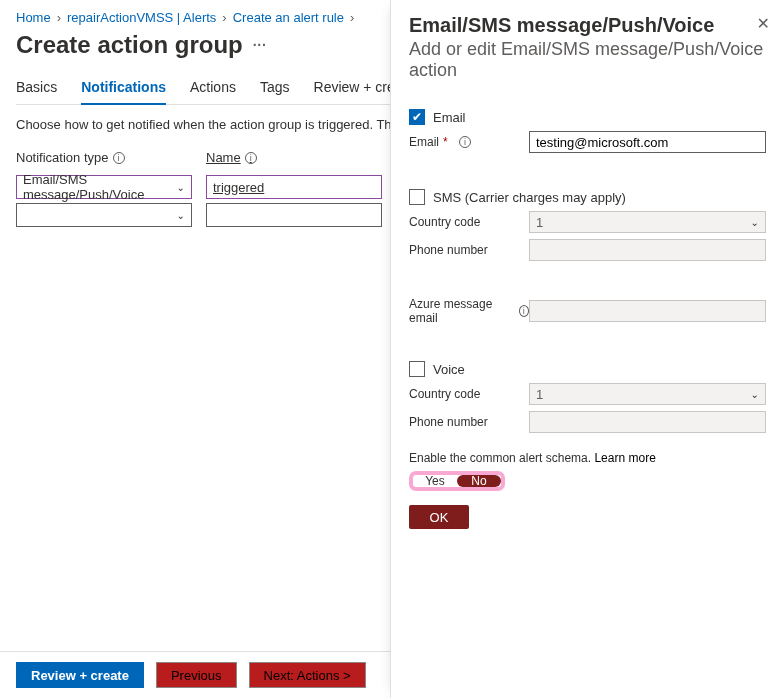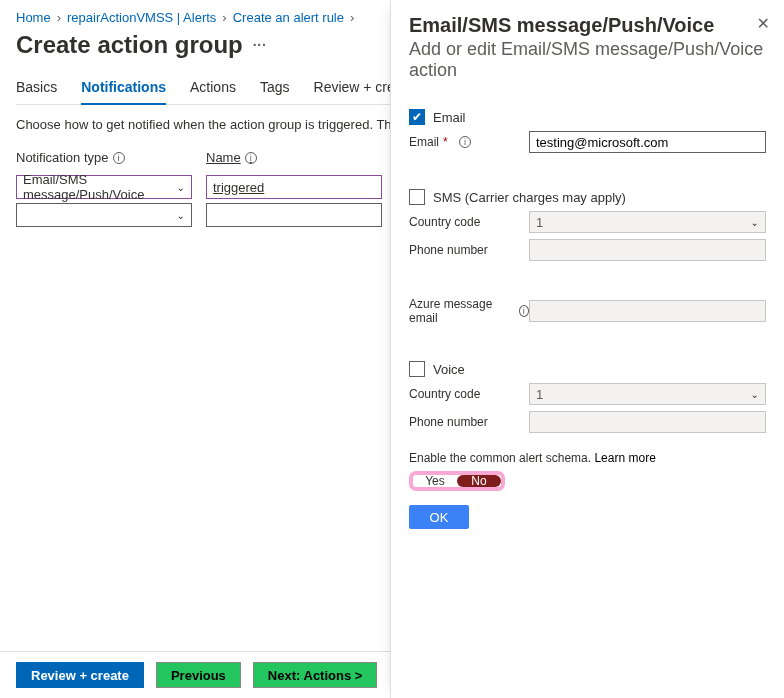--- a/index.html
+++ b/index.html
@@ -18,21 +18,21 @@
   .col-label { font-size:13px; display:flex; align-items:center; gap:4px; margin-bottom:6px; }
   .info-icon { width:12px; height:12px; border:1px solid #605e5c; border-radius:50%; display:inline-flex; align-items:center; justify-content:center; font-size:9px; color:#605e5c; }
   .dd, .txt { height:24px; border:1px solid #605e5c; background:#fff; font-size:13px; padding:0 6px; display:flex; align-items:center; justify-content:space-between; }
   .dd { cursor:pointer; }
   .chev { font-size:10px; color:#323130; }
   .row1 .dd, .row1 .txt { border-color:#8a4a9e; }
   .grid-row { display:flex; gap:14px; margin-bottom:4px; }
   .col-type { width:176px; }
   .col-name { width:176px;text-decoration:underline; }
   .footer { position:absolute; left:0; bottom:0; width:100%; padding:10px 16px; border-top:1px solid #e1dfdd; display:flex; gap:12px; background:#fff; }
-  .btn { height:26px; padding:0 14px; font-size:13px; border:1px solid #8a8886; background:#22c55e; cursor:pointer; display:inline-flex; align-items:center;font-weight:bold; }
+  .btn { height:26px; padding:0 14px; font-size:13px; border:1px solid #8a8886; background:#b91c1c; cursor:pointer; display:inline-flex; align-items:center; }
   .btn.primary { background:#0067b8; color:#fff; border-color:#0067b8; font-weight:600; }
   
   .panel { position:absolute; top:0; right:0; width:394px; height:100%; background:#fff; border-left:1px solid #e1dfdd; padding:14px 18px; z-index:10; box-shadow:-6px 0 12px -8px rgba(0,0,0,0.15); }
   .panel-close { position:absolute; top:14px; right:14px; font-size:16px; color:#605e5c; cursor:pointer; }
   .panel h2 { font-size:20px; font-weight:600; margin:0 0 2px 0; }
   .panel .sub { font-size:18px; color:#605e5c; margin-bottom:28px; }
   .chk-row { display:flex; align-items:center; gap:8px; font-size:13px; margin-bottom:6px; }
   .chk { width:16px; height:16px; border:1px solid #605e5c; display:inline-flex; align-items:center; justify-content:center; background:#fff; cursor:pointer; }
   .chk.checked { background:#0067b8; border-color:#0067b8; color:#fff; font-size:12px; }
   .field-row { display:flex; align-items:center; margin-bottom:6px; }
@@ -41,21 +41,21 @@
   .field-input { flex:1; height:22px; border:1px solid #605e5c; padding:0 6px; font-size:13px; }
   .field-input.disabled { background:#f3f2f1; color:#605e5c; border-color:#c8c6c4; }
   .dd-sm { flex:1; height:22px; border:1px solid #c8c6c4; background:#f3f2f1; color:#605e5c; display:flex; align-items:center; justify-content:space-between; padding:0 6px; font-size:13px; }
   .section-gap { height:30px; }
   .schema-text { font-size:12px; margin-top:18px; }
   .schema-text a { color:#000000; text-decoration:none; }
   .toggle { display:inline-flex; border:4px solid #f9a8d4; border-radius:7px; height:20px; overflow:hidden; margin-top:6px; width:96px; }
   .toggle span { flex:1; display:flex; align-items:center; justify-content:center; font-size:12px; cursor:pointer; }
   .toggle .no { background:#7f1d1d; color:#fff; border-radius:10px; }
   .toggle .yes { color:#323130; }
-  .ok-btn { margin-top:14px; background:#3b82f6; color:#fff; border:none; height:24px; width:60px; font-size:13px; cursor:pointer; border-radius:2px; }
+  .ok-btn { margin-top:14px; background:#7f1d1d; color:#fff; border:none; height:24px; width:60px; font-size:13px; cursor:pointer; border-radius:2px; }
 </style>
 </head>
 <body>
 <div class="page">
 
 <div class="main">
   <div class="breadcrumb">
     <a href="#">Home</a>
         <span class="sep">›</span>
     <a href="#">repairActionVMSS | Alerts</a>

